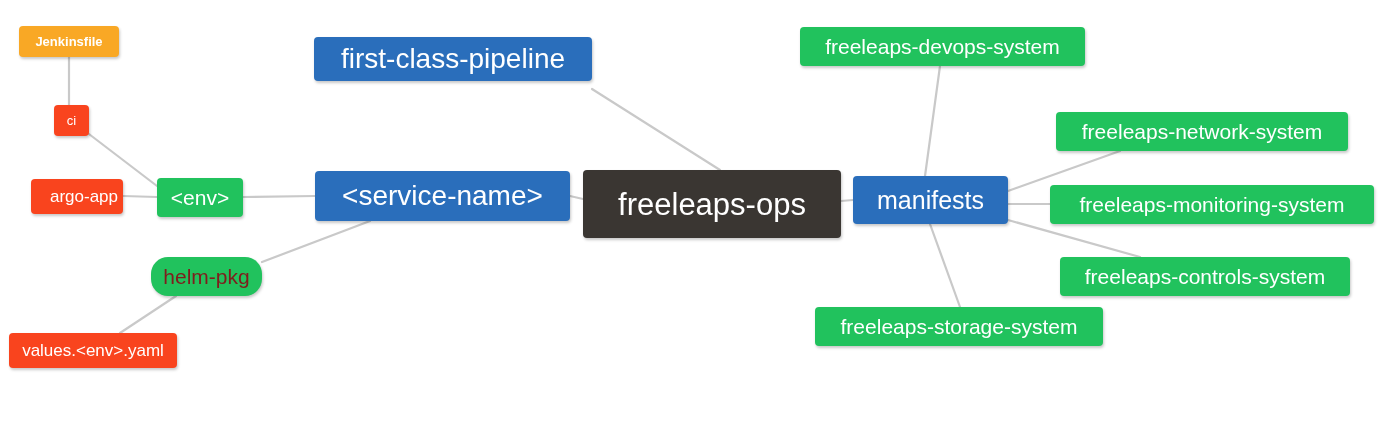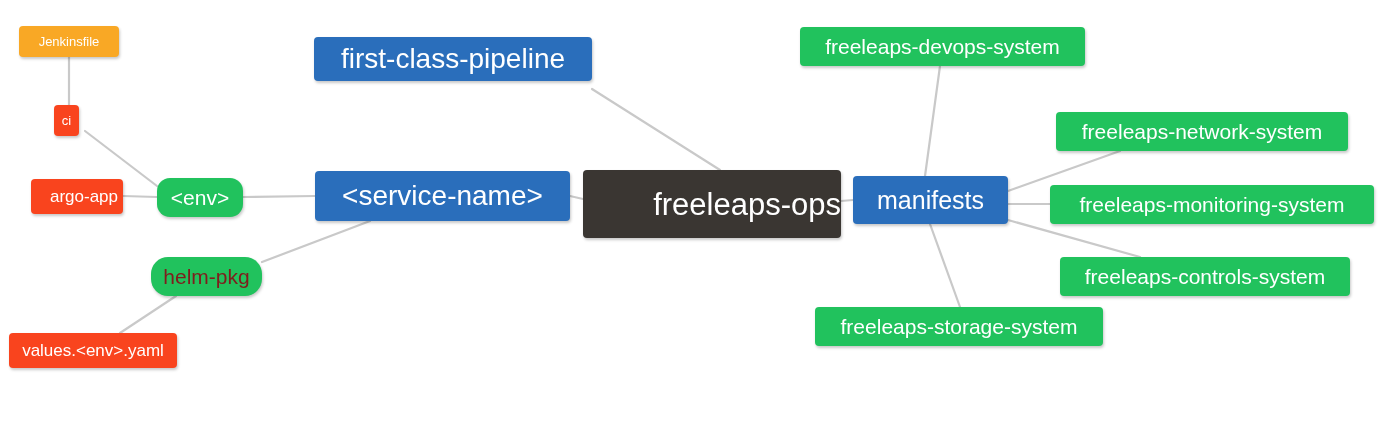--- a/index.html
+++ b/index.html
@@ -39,24 +39,24 @@
     box-shadow: 1px 2px 3px rgba(0,0,0,0.22);
     letter-spacing: 0px;
     line-height: 1;
     user-select: none;
   }
   .node-label {
     display: block;
     white-space: nowrap;
   }
   
-  .c-root   { background: #3a3632; justify-content: flex-end; }
+  .c-root   { background: #3a3632; }
   .c-blue   { background: #2a6ebb; }
   .c-green  { background: #21c25d; }
-  .c-orange { background: #f9a825; }
+  .c-orange { background: #f9a825; font-weight: bold; }
   .c-red    { background: #f9441e; }
 
   
   .s-root   { font-size: 31px; }
   .s-xl     { font-size: 28px; }
   .s-lg     { font-size: 25px; }
   .s-md     { font-size: 21px; }
   .s-sm     { font-size: 17px; }
   .s-xs     { font-size: 13px; }
 </style>
@@ -86,30 +86,30 @@
       </div>
       <div class="node c-blue s-xl" style="left: 314px; top: 37px; width: 278px; height: 44px; background: rgb(42, 110, 187); color: rgb(255, 255, 255);">
         <span class="node-label">first-class-pipeline</span>
       </div>
       <div class="node c-blue s-xl" style="left: 315px; top: 171px; width: 255px; height: 50px; background: rgb(42, 110, 187); color: rgb(255, 255, 255);">
         <span class="node-label">&lt;service-name&gt;</span>
       </div>
       <div class="node c-blue s-lg" style="left: 853px; top: 176px; width: 155px; height: 48px; background: rgb(42, 110, 187); color: rgb(255, 255, 255);">
         <span class="node-label">manifests</span>
       </div>
-      <div class="node c-green s-md" style="left: 157px; top: 178px; width: 86px; height: 39px; background: rgb(33, 194, 93); color: rgb(255, 255, 255); border-radius: 13px;">
+      <div class="node c-green s-md" style="left: 157px; top: 178px; width: 86px; height: 39px; background: rgb(33, 194, 93); color: rgb(255, 255, 255);">
         <span class="node-label">&lt;env&gt;</span>
       </div>
       <div class="node c-green s-md" style="left: 151px; top: 257px; width: 111px; height: 39px; background: rgb(33, 194, 93); color: #7f1d1d; border-radius: 17px;">
         <span class="node-label">helm-pkg</span>
       </div>
       <div class="node c-orange s-xs" style="left: 19px; top: 26px; width: 100px; height: 31px; background: rgb(249, 168, 37); color: rgb(255, 255, 255);">
         <span class="node-label">Jenkinsfile</span>
       </div>
-      <div class="node c-red s-xs" style="left: 54px; top: 105px; width: 25px; height: 31px; background: rgb(249, 68, 30); color: rgb(255, 255, 255);">
+      <div class="node c-red s-xs" style="left: 54px; top: 105px; width: 35px; height: 31px; background: rgb(249, 68, 30); color: rgb(255, 255, 255);">
         <span class="node-label">ci</span>
       </div>
       <div class="node c-red s-sm" style="left: 31px; top: 179px; width: 92px; height: 35px; background: rgb(249, 68, 30); color: rgb(255, 255, 255); padding-left: 14px;">
         <span class="node-label">argo-app</span>
       </div>
       <div class="node c-red s-sm" style="left: 9px; top: 333px; width: 168px; height: 35px; background: rgb(249, 68, 30); color: rgb(255, 255, 255);">
         <span class="node-label">values.&lt;env&gt;.yaml</span>
       </div>
       <div class="node c-green s-md" style="left: 800px; top: 27px; width: 285px; height: 39px; background: rgb(33, 194, 93); color: rgb(255, 255, 255);">
         <span class="node-label">freeleaps-devops-system</span>

